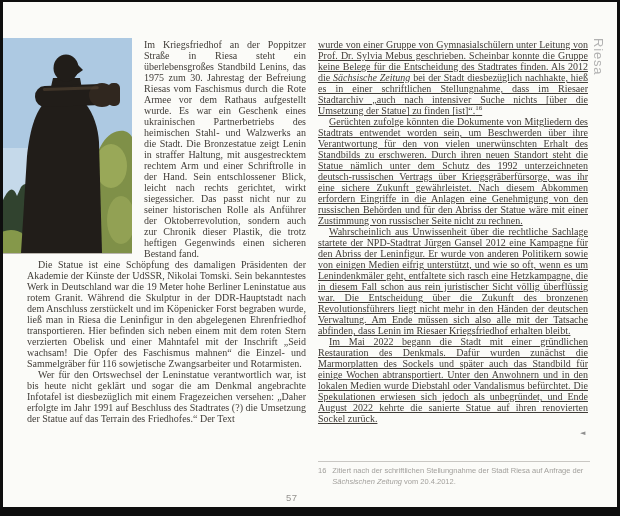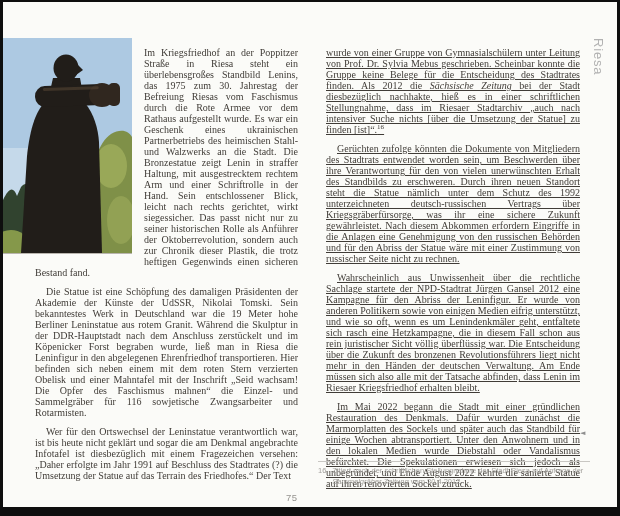--- a/index.html
+++ b/index.html
@@ -22,21 +22,21 @@
     float:left;
     width:135px;height:217px;
     margin:-1px 6px 2px -24px;
   }
   .photo-wrap svg{display:block;border-bottom:1px solid #b9b5ae;}
   .col-right{
     position:absolute;left:315px;top:37px;width:270px;
     font-size:10px;line-height:11px;color:#403c37;
     text-align:justify;hyphens:auto;text-decoration:underline;-webkit-hyphens:auto;
   }
-  .col-left p,.col-right p{margin:8px;}
+  .col-left p,.col-right p{margin:0;}
   .col-left p + p,.col-right p + p{text-indent:11px;}
   sup{font-size:7px;line-height:0;}
   
   .footnote-rule{
     position:absolute;left:315px;top:459px;width:272px;height:0;
     border-top:1px solid #c9c7c3;
   }
   .footnote{
     position:absolute;left:315px;top:464px;width:272px;
     font-family:"Liberation Sans", sans-serif;
@@ -101,20 +101,20 @@
   <div class="col-right">
       <p>wurde von einer Gruppe von Gymnasialschülern unter Leitung von Prof. Dr. Sylvia Mebus geschrieben. Scheinbar konnte die Gruppe keine Belege für die Entscheidung des Stadtrates finden. Als 2012 die <i>Sächsische Zeitung</i> bei der Stadt diesbezüglich nachhakte, hieß es in einer schriftlichen Stellungnahme, dass im Riesaer Stadtarchiv „auch nach intensiver Suche nichts [über die Umsetzung der Statue] zu finden [ist]“.<sup>16</sup></p>
       <p>Gerüchten zufolge könnten die Dokumente von Mitgliedern des Stadtrats entwendet worden sein, um Beschwerden über ihre Verantwortung für den von vielen unerwünschten Erhalt des Standbilds zu erschweren. Durch ihren neuen Standort steht die Statue nämlich unter dem Schutz des 1992 unterzeichneten deutsch-russischen Vertrags über Kriegsgräberfürsorge, was ihr eine sichere Zukunft gewährleistet. Nach diesem Abkommen erfordern Eingriffe in die Anlagen eine Genehmigung von den russischen Behörden und für den Abriss der Statue wäre mit einer Zustimmung von russischer Seite nicht zu rechnen.</p>
       <p>Wahrscheinlich aus Unwissenheit über die rechtliche Sachlage startete der NPD-Stadtrat Jürgen Gansel 2012 eine Kampagne für den Abriss der Leninfigur. Er wurde von anderen Politikern sowie von einigen Medien eifrig unterstützt, und wie so oft, wenn es um Lenindenkmäler geht, entfaltete sich rasch eine Hetzkampagne, die in diesem Fall schon aus rein juristischer Sicht völlig überflüssig war. Die Entscheidung über die Zukunft des bronzenen Revolutionsführers liegt nicht mehr in den Händen der deutschen Verwaltung. Am Ende müssen sich also alle mit der Tatsache abfinden, dass Lenin im Riesaer Kriegsfriedhof erhalten bleibt.</p>
       <p>Im Mai 2022 begann die Stadt mit einer gründlichen Restauration des Denkmals. Dafür wurden zunächst die Marmorplatten des Sockels und später auch das Standbild für einige Wochen abtransportiert. Unter den Anwohnern und in den lokalen Medien wurde Diebstahl oder Vandalismus befürchtet. Die Spekulationen erwiesen sich jedoch als unbegründet, und Ende August 2022 kehrte die sanierte Statue auf ihren renovierten Sockel zurück.</p>
     </div>
 
   <div class="footnote-rule"></div>
   <div class="footnote">
     <span class="fn-num">16</span>
-    <span class="fn-text">Zitiert nach der schriftlichen Stellungnahme der Stadt Riesa auf Anfrage der <i>Sammelgräber Zeitung</i> vom 20.4.2012.</span>
+    <span class="fn-text">Zitiert nach der schriftlichen Stellungnahme der Stadt Riesa auf Anfrage der <i>Sächsischen Zeitung</i> vom 20.4.2012.</span>
   </div>
 
   <div class="margin-tab">Riesa</div>
   <div class="end-marker">◄</div>
-  <div class="page-number">75</div>
+  <div class="page-number">57</div>
 
 </div>
 
 </body></html>

